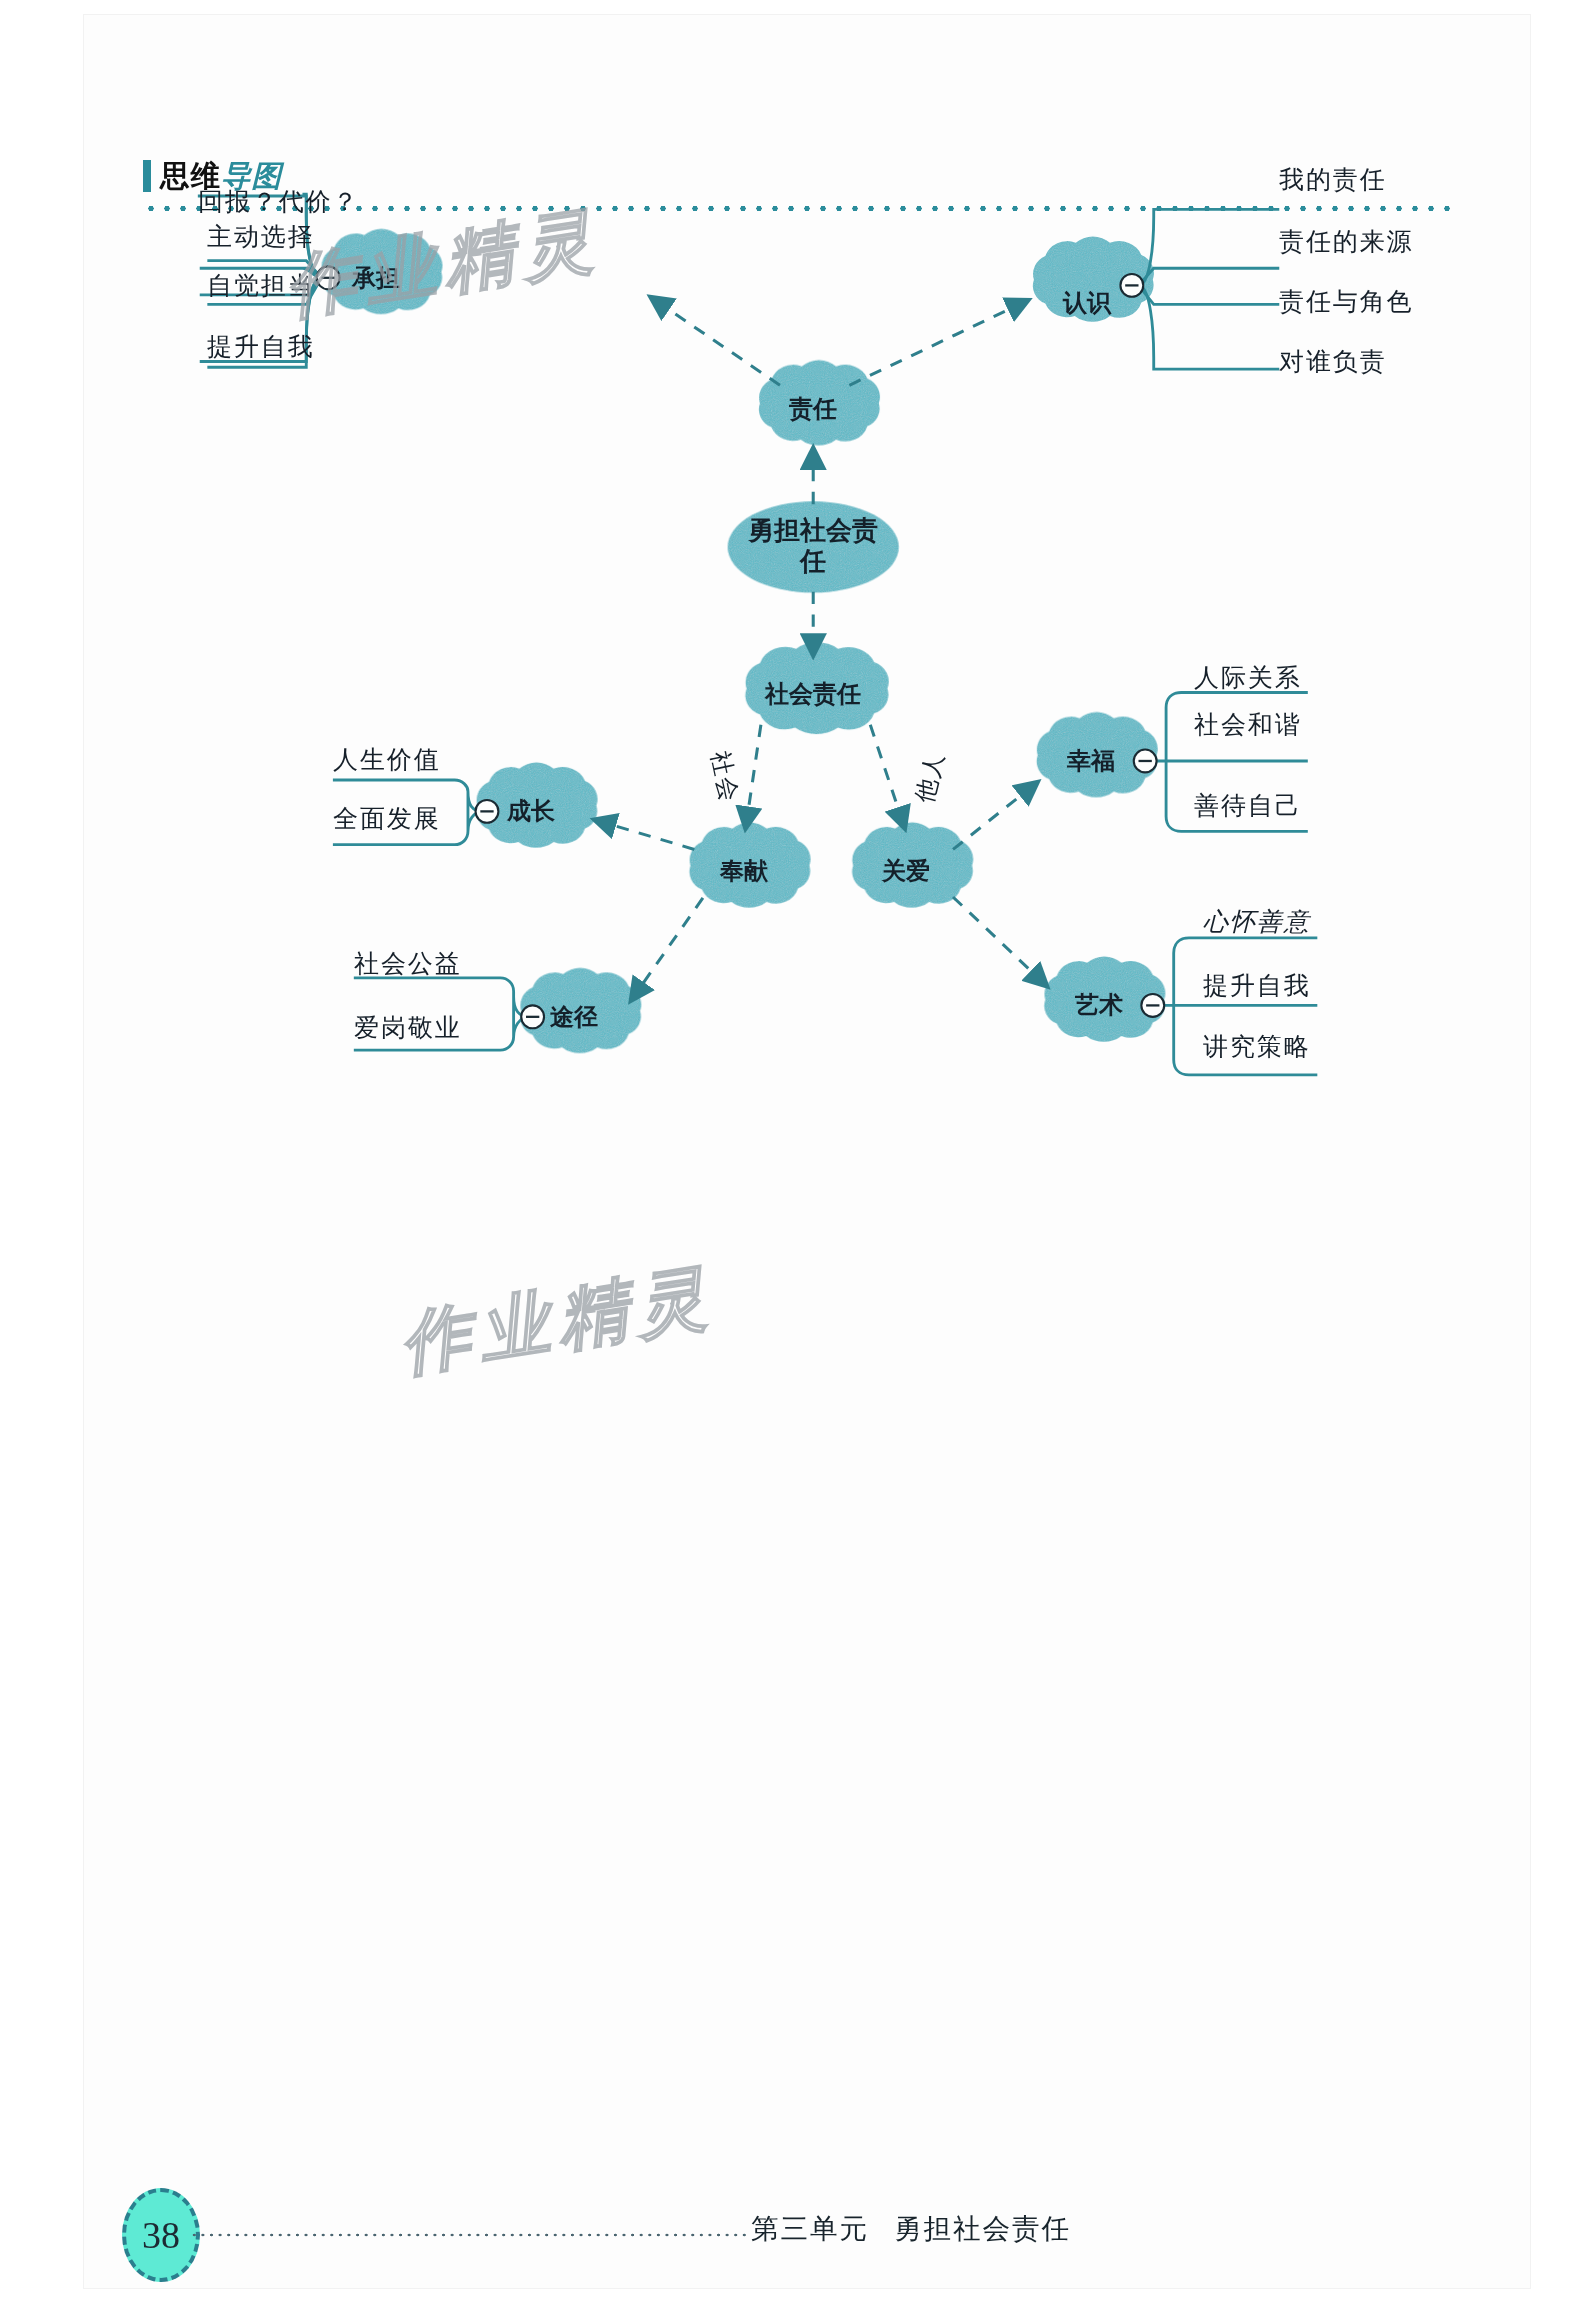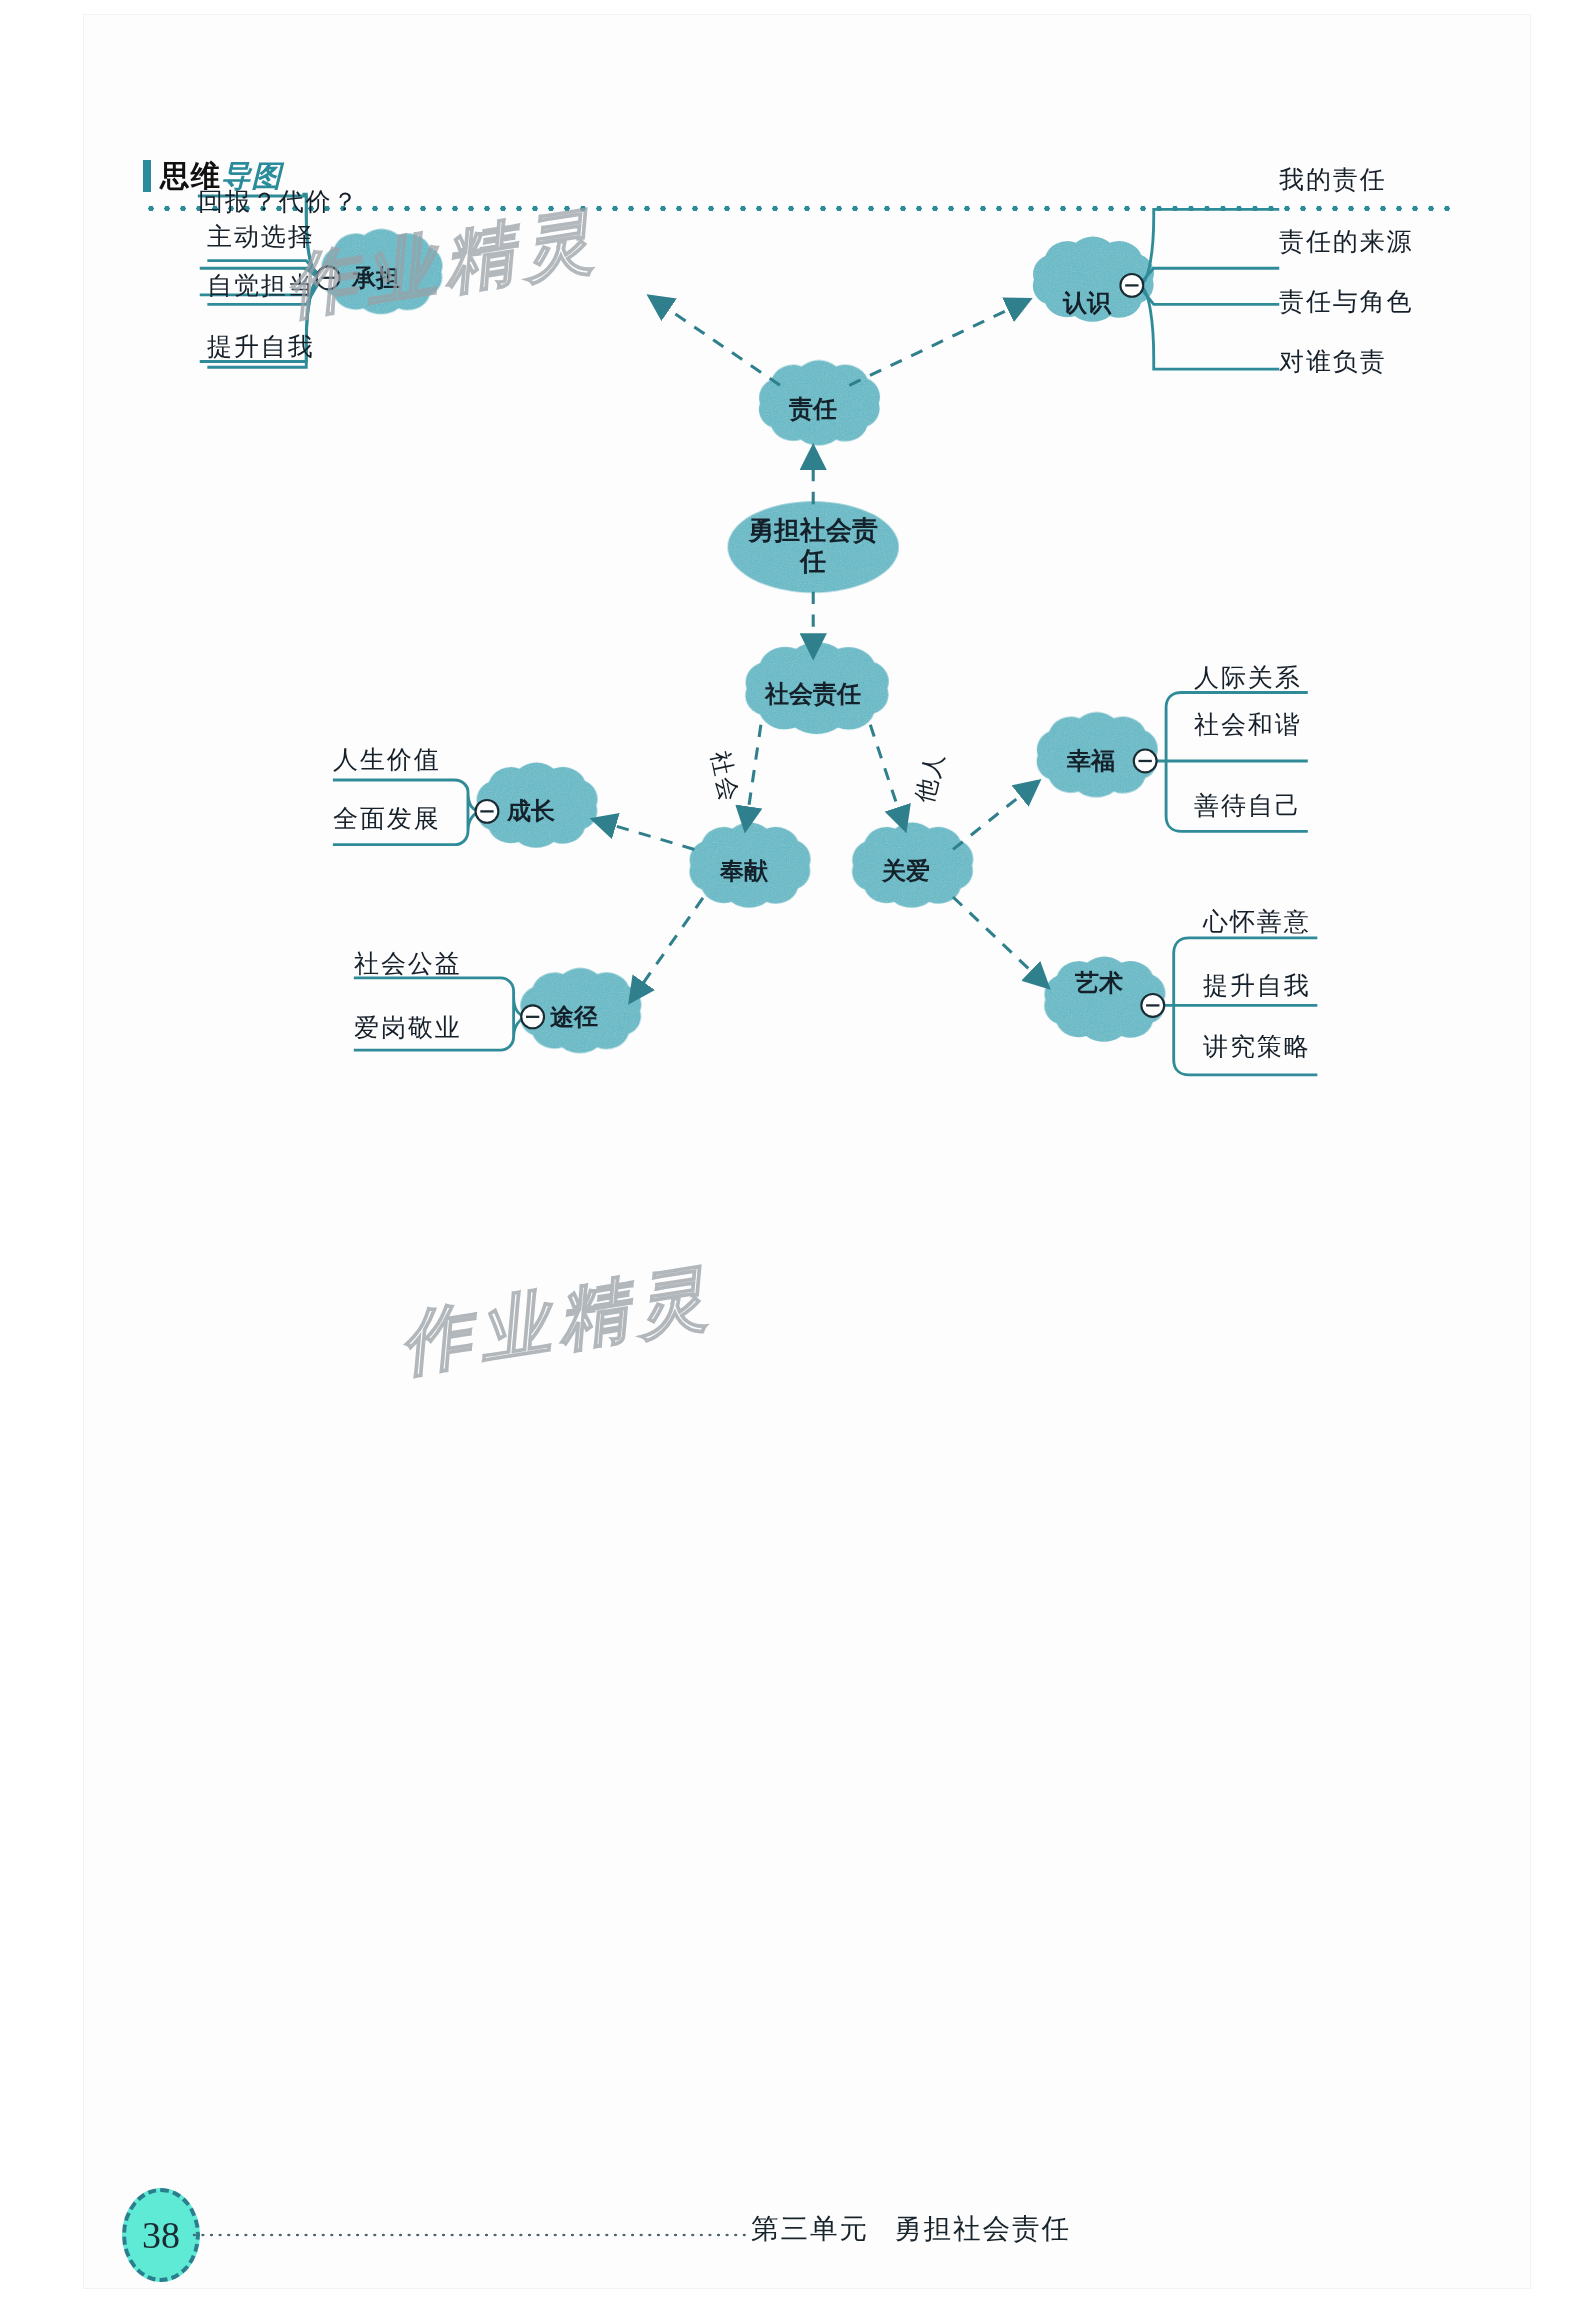--- a/index.html
+++ b/index.html
@@ -205,21 +205,21 @@
 <div class="nd mid" style="left:376px;top:278px;">承担</div>
 <div class="nd mid" style="left:1087px;top:303px;">认识</div>
 <div class="nd mid" style="left:813px;top:409px;">责任</div>
 <div class="nd big" style="left:813px;top:547px;width:143px;white-space:normal;"><span>勇担社会责任</span></div>
 <div class="nd mid" style="left:813px;top:694px;">社会责任</div>
 <div class="nd mid" style="left:744px;top:871px;">奉献</div>
 <div class="nd mid" style="left:906px;top:871px;">关爱</div>
 <div class="nd mid" style="left:531px;top:811px;">成长</div>
 <div class="nd mid" style="left:574px;top:1017px;">途径</div>
 <div class="nd mid" style="left:1091px;top:761px;">幸福</div>
-<div class="nd mid" style="left:1099px;top:983px;">艺术</div>
+<div class="nd mid" style="left:1099px;top:1005px;">艺术</div>
 
 <div class="leaf" style="left:198px;top:173px;margin-top:28px;">回报？代价？</div>
 <div class="leaf" style="left:207px;top:236px;">主动选择</div>
 <div class="leaf" style="left:207px;top:285px;">自觉担当</div>
 <div class="leaf" style="left:207px;top:346px;">提升自我</div>
 
 <div class="leaf" style="left:1279px;top:179px;">我的责任</div>
 <div class="leaf" style="left:1279px;top:241px;">责任的来源</div>
 <div class="leaf" style="left:1279px;top:301px;">责任与角色</div>
 <div class="leaf" style="left:1279px;top:361px;">对谁负责</div>
@@ -227,21 +227,21 @@
 <div class="leaf" style="left:333px;top:759px;">人生价值</div>
 <div class="leaf" style="left:333px;top:818px;">全面发展</div>
 
 <div class="leaf" style="left:354px;top:963px;">社会公益</div>
 <div class="leaf" style="left:354px;top:1027px;">爱岗敬业</div>
 
 <div class="leaf" style="left:1194px;top:677px;">人际关系</div>
 <div class="leaf" style="left:1194px;top:724px;">社会和谐</div>
 <div class="leaf" style="left:1194px;top:805px;">善待自己</div>
 
-<div class="leaf" style="left:1203px;top:921px;">心怀善意</div>
+<div class="leaf" style="left:1203px;top:921px;font-style:italic;">心怀善意</div>
 <div class="leaf" style="left:1203px;top:985px;">提升自我</div>
 <div class="leaf" style="left:1203px;top:1046px;">讲究策略</div>
 
 <div class="edgelab" style="left:699px;top:761px;transform:rotate(78deg);">社会</div>
 <div class="edgelab" style="left:904px;top:761px;transform:rotate(-76deg);">他人</div>
 
 <div class="wm" style="left:285px;top:217px;">作业精灵</div>
 <div class="wm" style="left:399px;top:1274px;">作业精灵</div>
 
 <div class="pagenum">38</div>

